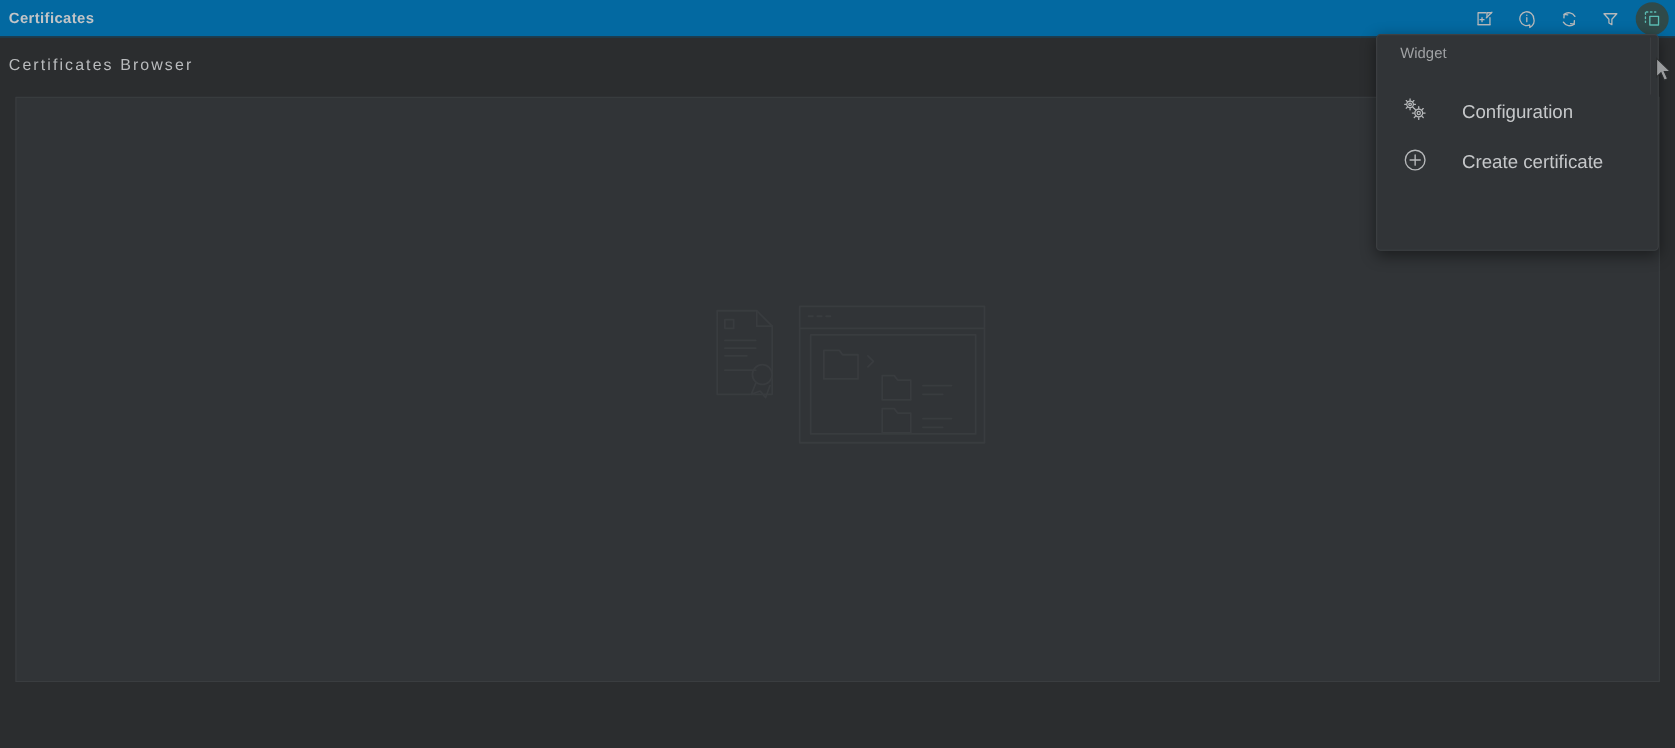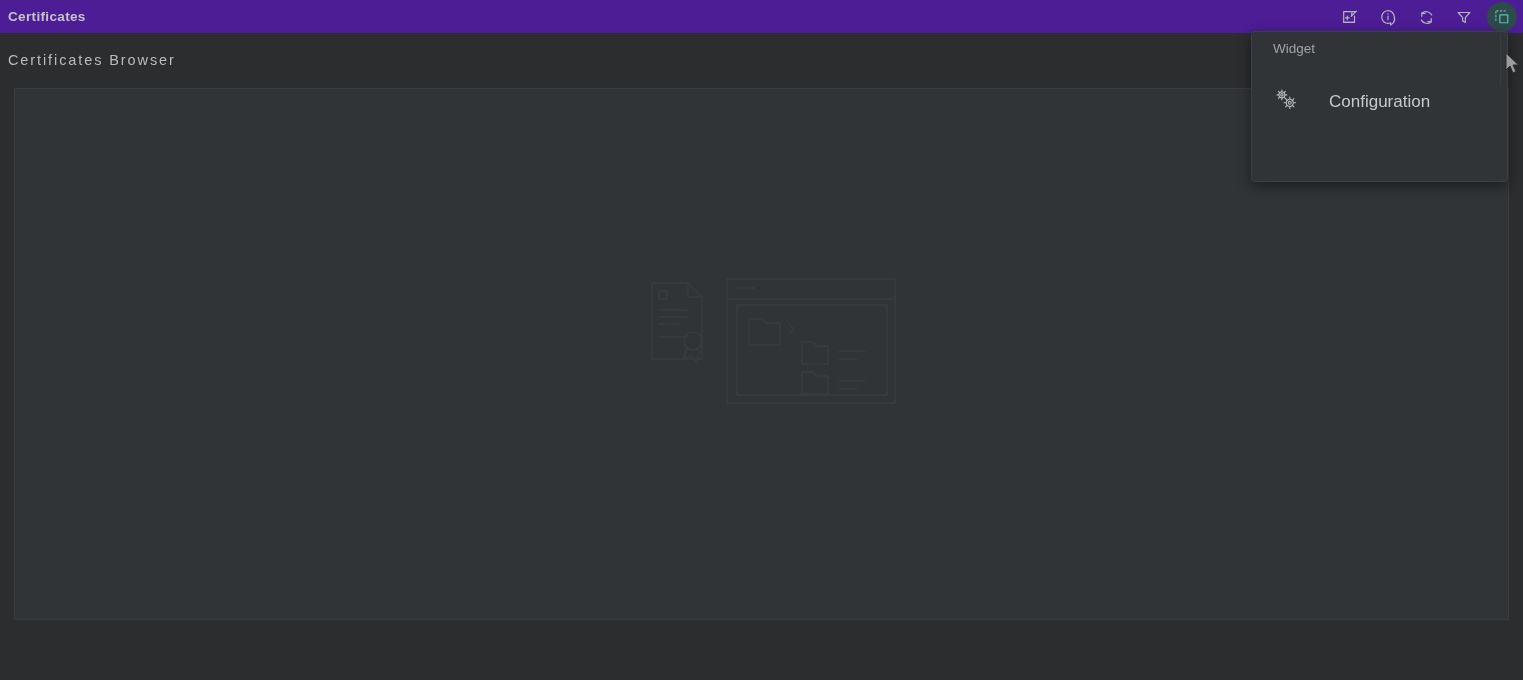--- a/index.html
+++ b/index.html
@@ -22,21 +22,21 @@
     height: 680px;
     background: #2b2d2f;
   }
 
   
   .header-bar {
     position: absolute;
     left: 0; top: 0;
     width: 1523px;
     height: 34px;
-    background: #4c1d95;
+    background: #0369a1;
     border-bottom: 1px solid #2a2c2e;
     box-sizing: border-box;
     display: flex;
     align-items: center;
   }
   .header-title {
     margin-left: 8px;
     font-size: 13.5px;
     font-weight: bold;
     letter-spacing: 0.35px;
@@ -98,21 +98,21 @@
     opacity: 1;
     pointer-events: none;
   }
 
   
   .menu {
     position: absolute;
     left: 1251px;
     top: 31px;
     width: 257px;
-    height: 151px;
+    height: 197px;
     background: #313437;
     border: 1px solid #3e4144;
     border-radius: 4px;
     box-sizing: border-box;
     box-shadow: 0 4px 14px rgba(0,0,0,0.45);
     padding: 0;
     z-index: 40;
   }
   .menu-section-label {
     font-size: 13.5px;
@@ -280,16 +280,25 @@
             <circle cx="0" cy="0" r="3.7"></circle>
             <circle cx="0" cy="0" r="1.5"></circle>
             <path d="M0 -6v1.6M0 4.4v1.6M-6 0h1.6M4.4 0h1.6M-4.25 -4.25l1.15 1.15M3.1 3.1l1.15 1.15M4.25 -4.25l-1.15 1.15M-3.1 3.1l-1.15 1.15"></path>
           </g>
         </svg>
       </span>
       <span class="menu-item-label">Configuration</span>
     </div>
 
 
+    <div class="menu-item">
+      <span class="menu-item-icon">
+        <svg width="25" height="25" viewBox="0 0 26 26" fill="none" stroke="#b6b8ba" stroke-width="1.3" stroke-linecap="round" stroke-linejoin="round">
+          <circle cx="13" cy="13" r="9.3"></circle>
+          <path d="M13 8.2v9.6M8.2 13h9.6"></path>
+        </svg>
+      </span>
+      <span class="menu-item-label">Create certificate</span>
+    </div>
 
   </div>
 
 </div>
 
 </body></html>

